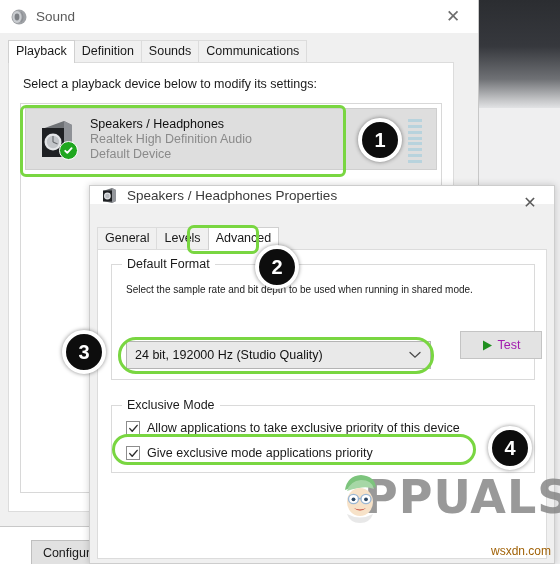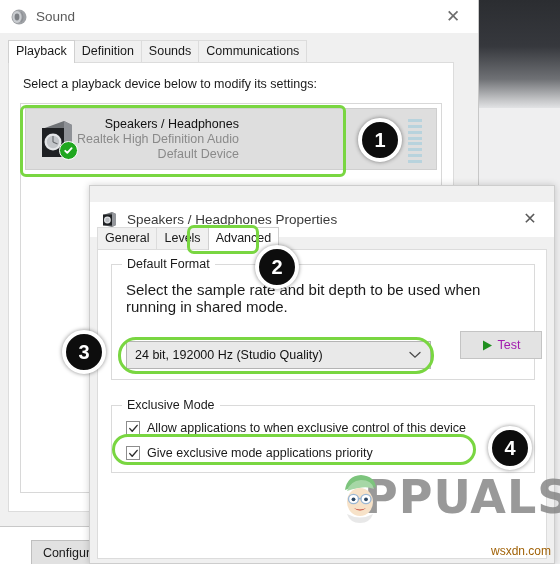--- a/index.html
+++ b/index.html
@@ -149,23 +149,22 @@
     position: absolute;
     right: -2px; bottom: -1px;
     width: 17px; height: 17px;
     border-radius: 50%;
     background: #1fa71f;
     border: 1.5px solid #ffffff;
     display: flex; align-items: center; justify-content: center;
   }
   #device-check svg { display: block; }
   #device-text {
-    margin-left: 1px;
+    margin-left: 14px;
     line-height: 15px;
-    text-align: right;
   }
   #device-name {
     font-size: 12.5px;
     color: #111111;
   }
   #device-driver, #device-status {
     font-size: 12.5px;
     color: #8a8a8a;
   }
   #vu-meter {
@@ -200,22 +199,22 @@
     position: absolute;
     left: 89px; top: 185px;
     width: 466px; height: 379px;
     background: #f0f0f0;
     border: 1px solid #cdcdcd;
     box-shadow: 0 0 7px rgba(0,0,0,0.18);
     box-sizing: border-box;
   }
   #props-titlebar {
     position: absolute;
-    left: 0; top: 16px; right: 0;
-    height: 35px;
+    left: 0; top: 0; right: 0;
+    height: 18px;
     background: #ffffff;
     display: flex;
     align-items: center;
   }
   #props-title-icon {
     margin-left: 11px;
     width: 17px; height: 17px;
   }
   #props-title-text {
     margin-left: 9px;
@@ -267,21 +266,21 @@
     color: #1a1a1a;
   }
   #group-default-format {
     left: 13px; top: 14px;
     width: 424px; height: 116px;
   }
   #format-desc {
     position: absolute;
     left: 14px; top: 16px;
     width: 396px;
-    font-size: 15px;
+    font-size: 10px;
     line-height: 17px;
     color: #1a1a1a;
   }
   #format-select {
     position: absolute;
     left: 14px; top: 66px;
     width: 305px; height: 28px;
     background: #e9e9e9;
     border: 1px solid #b4b4b4;
     box-sizing: border-box;
@@ -528,21 +527,21 @@
 
       <div class="group" id="group-exclusive-mode">
         <div class="group-legend">Exclusive Mode</div>
 
         <div class="check-row" id="check-row-1">
           <div class="checkbox">
             <svg width="11" height="11" viewBox="0 0 11 11">
               <path d="M1.8 5.6 L4.2 8.2 L9.2 2.4" stroke="#2b2b2b" stroke-width="1.4" fill="none" stroke-linecap="round" stroke-linejoin="round"></path>
             </svg>
           </div>
-          <span>Allow applications to when exclusive control of this device</span>
+          <span>Allow applications to take exclusive priority of this device</span>
         </div>
 
         <div class="check-row" id="check-row-2">
           <div class="checkbox">
             <svg width="11" height="11" viewBox="0 0 11 11">
               <path d="M1.8 5.6 L4.2 8.2 L9.2 2.4" stroke="#2b2b2b" stroke-width="1.4" fill="none" stroke-linecap="round" stroke-linejoin="round"></path>
             </svg>
           </div>
           <span>Give exclusive mode applications priority</span>
         </div>

